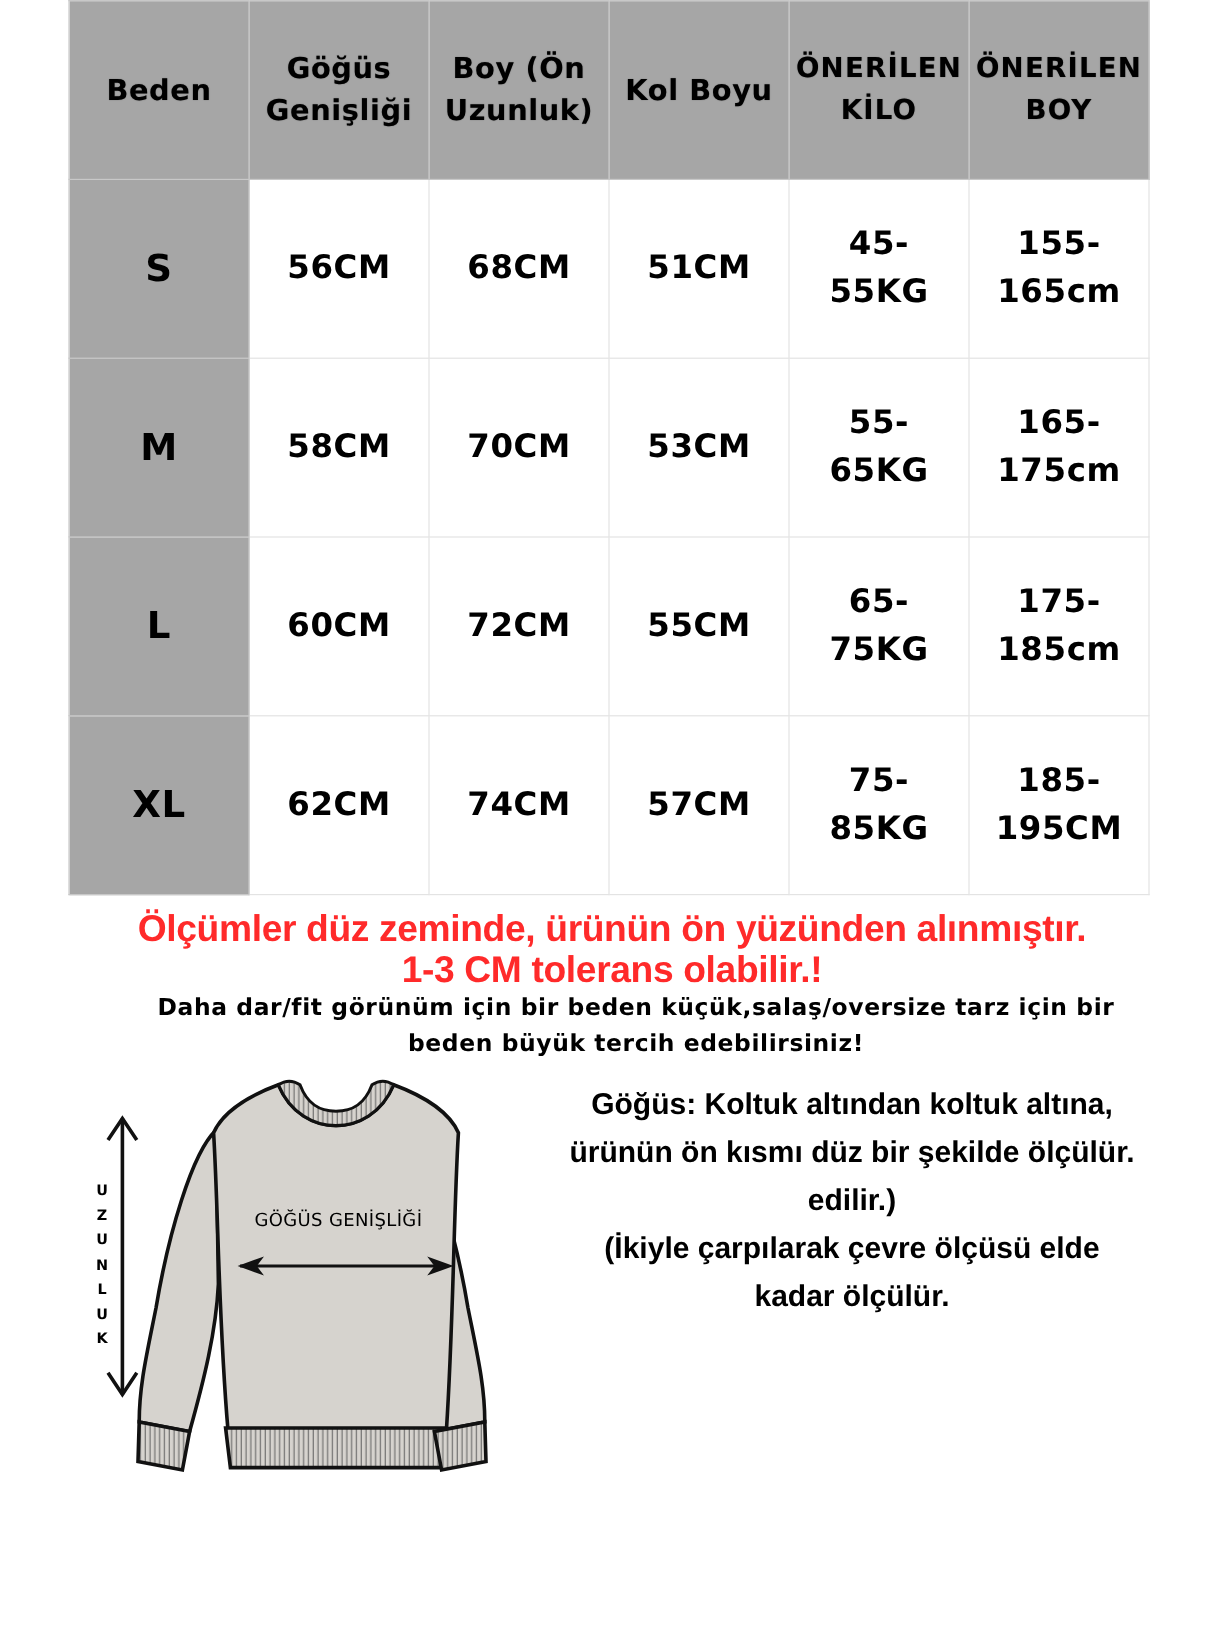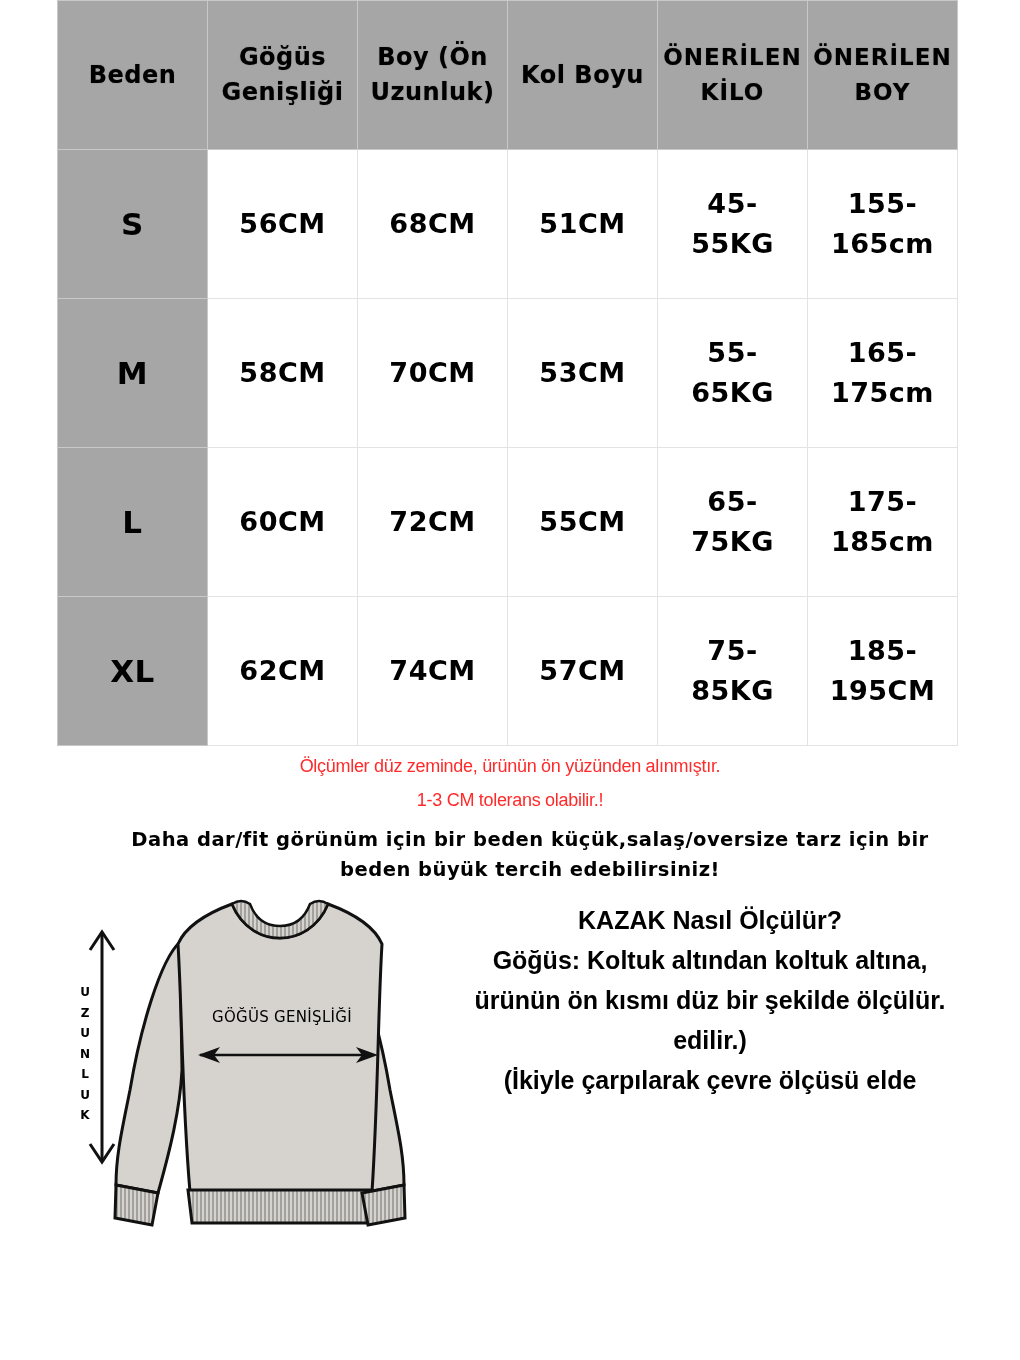--- a/index.html
+++ b/index.html
@@ -10,21 +10,21 @@
   .size-table td, .size-table th { border: 1.5px solid #e3e3e3; text-align: center; vertical-align: middle;
         font-family: "DejaVu Sans", sans-serif; font-weight: bold; padding: 0; }
   .size-table th { background: #a6a6a6; height: 148px; font-size: 24px; line-height: 35px; letter-spacing: 0.5px;
         text-shadow: 0 0 1px rgba(0,0,0,0.4); border-color: #c8c8c8; }
   .size-table th.small { font-size: 23px; line-height: 35px; letter-spacing: 1px; }
   .size-table td { height: 148px; font-size: 27px; line-height: 40px; background: #fff; letter-spacing: 0.5px; }
   .size-table td.size-cell { background: #a6a6a6; font-size: 31px; border-color: #c8c8c8; }
   .col { width: 150px; }
 
   .note-red { position: absolute; left: 0; width: 1020px; text-align: center; color: #ff2a2a;
-        font-family: "Liberation Sans", sans-serif; font-weight: normal; font-size: 18px; letter-spacing: -0.3px; }
+        font-family: "Liberation Sans", sans-serif; font-weight: bold; font-size: 31px; letter-spacing: -0.3px; }
   .note-black { position: absolute; left: 60px; width: 940px; text-align: center;
         font-family: "DejaVu Sans", sans-serif; font-weight: bold; font-size: 19.5px; line-height: 30px; letter-spacing: 0.5px; }
 
   .figure { position: absolute; left: 60px; top: 890px; width: 400px; height: 340px; }
   .instructions { position: absolute; left: 450px; top: 900px; width: 520px; text-align: center;
         font-family: "Liberation Sans", sans-serif; font-weight: bold; font-size: 25px; line-height: 40px; }
   .instructions div { white-space: nowrap; }
 </style>
 </head>
 <body>
@@ -126,18 +126,18 @@
     <div>Z</div>
     <div>U</div>
     <div>N</div>
     <div>L</div>
     <div>U</div>
     <div>K</div>
   </div>
 </div>
 
 <div class="instructions">
-  <div>KAZAK Nasıl Ölçülür?</div>
   <div>Göğüs: Koltuk altından koltuk altına,</div>
   <div>ürünün ön kısmı düz bir şekilde ölçülür.</div>
   <div>edilir.)</div>
   <div>(İkiyle çarpılarak çevre ölçüsü elde</div>
+  <div>kadar ölçülür.</div>
 </div>
 
 </body></html>

